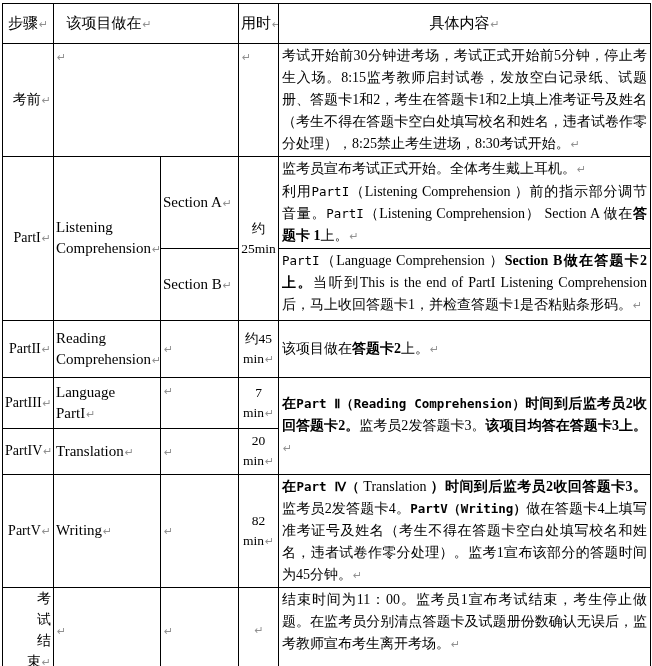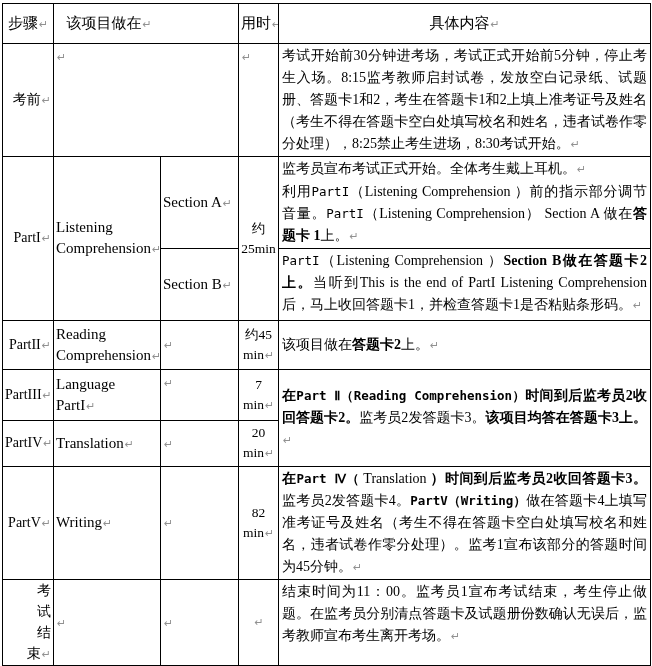--- a/index.html
+++ b/index.html
@@ -31,21 +31,21 @@
     text-align: center;
     line-height: 20px;
     white-space: nowrap;
   }
   th.hdr-content { padding-right: 76px; }
   
   tr.rh   { height: 40px; }
   tr.rpre { height: 109px; }
   tr.rsa  { height: 89px; }
   tr.rsb  { height: 72px; }
-  tr.rp2  { height: 49px; }
+  tr.rp2  { height: 57px; }
   tr.rp3  { height: 51px; }
   tr.rp4  { height: 46px; }
   tr.rp5  { height: 111px; }
   tr.rend { height: 86px; }
   
   td.sc { text-align: right; }
   td.cc { text-align: left; font-size: 15px; line-height: 21px; }
   td.tc { text-align: center; padding: 0; font-size: 13.5px; line-height: 20px; }
   td.dc { text-align: justify; padding: 0 3px 0 3px; line-height: 22px; }
   td.top { vertical-align: top; padding-top: 1px; }
@@ -90,21 +90,21 @@
 
   <tr class="rsa">
     <td class="sc" rowspan="2"><span class="">PartI</span><span class="pil">↵</span></td>
     <td class="cc" rowspan="2"><span class="">Listening</span><br><span class="">Comprehension</span><span class="pil">↵</span></td>
     <td class="cc"><span class="">Section A</span><span class="pil">↵</span></td>
     <td class="tc" rowspan="2"><span class="">约</span><br><span class="">25min</span></td>
     <td class="dc top"><span class="">监考员宣布考试正式开始。全体考生戴上耳机。</span><span class="pil">↵</span><br><span class="">利用</span><span class="m">PartI</span><span class="">（Listening Comprehension ）前的指示部分调节音量。</span><span class="m">PartI</span><span class="">（Listening Comprehension） Section A 做在</span><span class="b">答题卡 1</span><span class="">上。</span><span class="pil">↵</span></td>
   </tr>
   <tr class="rsb">
     <td class="cc"><span class="">Section B</span><span class="pil">↵</span></td>
-    <td class="dc top"><span class="m">PartI</span><span class="">（Listening Comprehension ）</span><span class="b">Section B做在答题卡2上。</span><span class="">当听到This is the end of PartI Listening Comprehension后，马上收回答题卡1，并检查答题卡1是否粘贴条形码。</span><span class="pil">↵</span></td>
+    <td class="dc top"><span class="m">PartI</span><span class="">（Language Comprehension ）</span><span class="b">Section B做在答题卡2上。</span><span class="">当听到This is the end of PartI Listening Comprehension后，马上收回答题卡1，并检查答题卡1是否粘贴条形码。</span><span class="pil">↵</span></td>
   </tr>
 
   <tr class="rp2">
     <td class="sc"><span class="">PartII</span><span class="pil">↵</span></td>
     <td class="cc"><span class="">Reading</span><br><span class="">Comprehension</span><span class="pil">↵</span></td>
     <td class="cc"><span class="pil">↵</span></td>
     <td class="tc"><span class="">约45</span><br><span class="">min</span><span class="pil">↵</span></td>
     <td class="dc"><span class="">该项目做在</span><span class="b">答题卡2</span><span class="">上。</span><span class="pil">↵</span></td>
   </tr>
 

